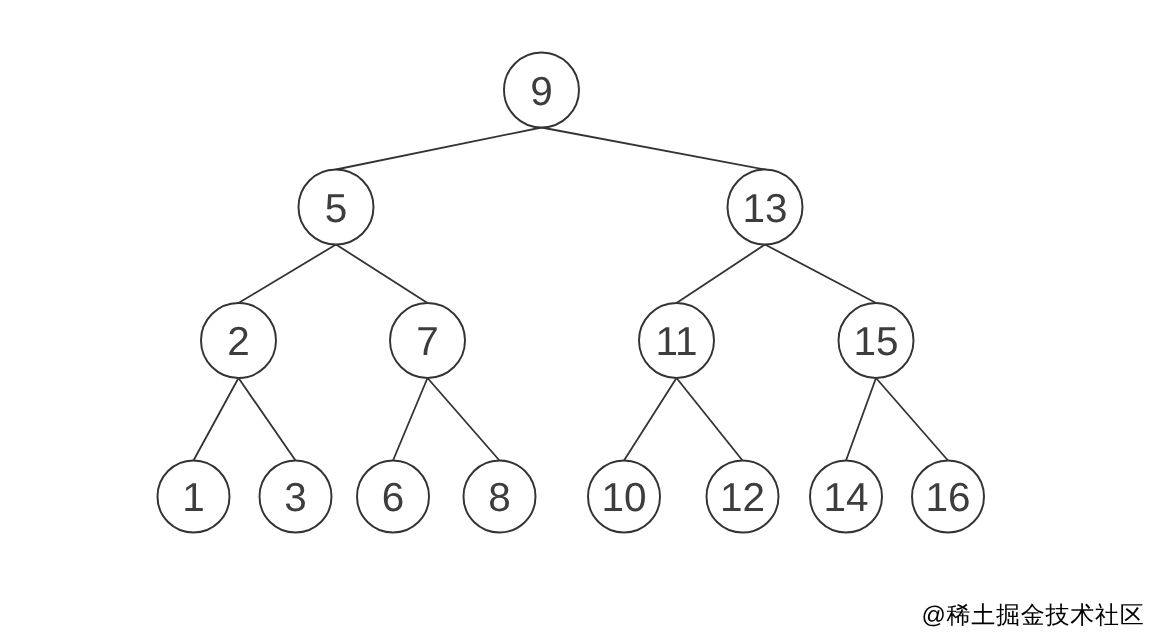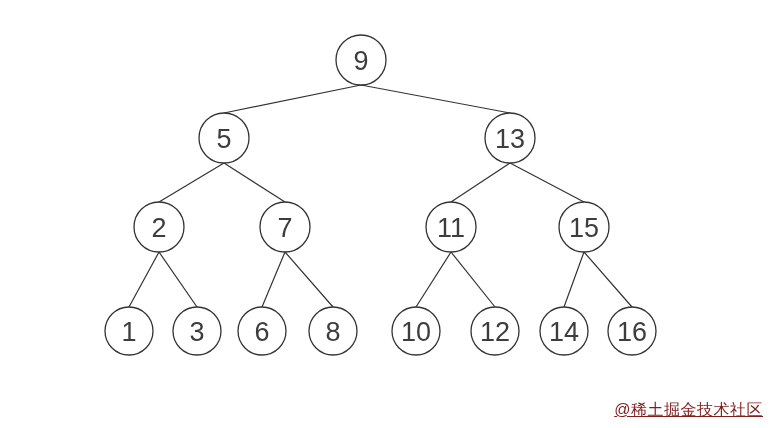--- a/index.html
+++ b/index.html
@@ -109,14 +109,14 @@
       </g>
       <g>
         <circle cx="564" cy="331" r="24" fill="#ffffff" stroke="#333333" stroke-width="1.3"></circle>
         <text x="564" y="331" dy="0.36em" text-anchor="middle" fill="#3d3d3d" font-size="27">14</text>
       </g>
       <g>
         <circle cx="632" cy="331" r="24" fill="#ffffff" stroke="#333333" stroke-width="1.3"></circle>
         <text x="632" y="331" dy="0.36em" text-anchor="middle" fill="#3d3d3d" font-size="27">16</text>
       </g>
     </svg>
-  <div class="watermark" style="color: #7f1d1d; text-decoration: underline;">@稀土掘金技术社区</div>
+  <div class="watermark" style="color: #000000;">@稀土掘金技术社区</div>
 </div>
 
 </body></html>

